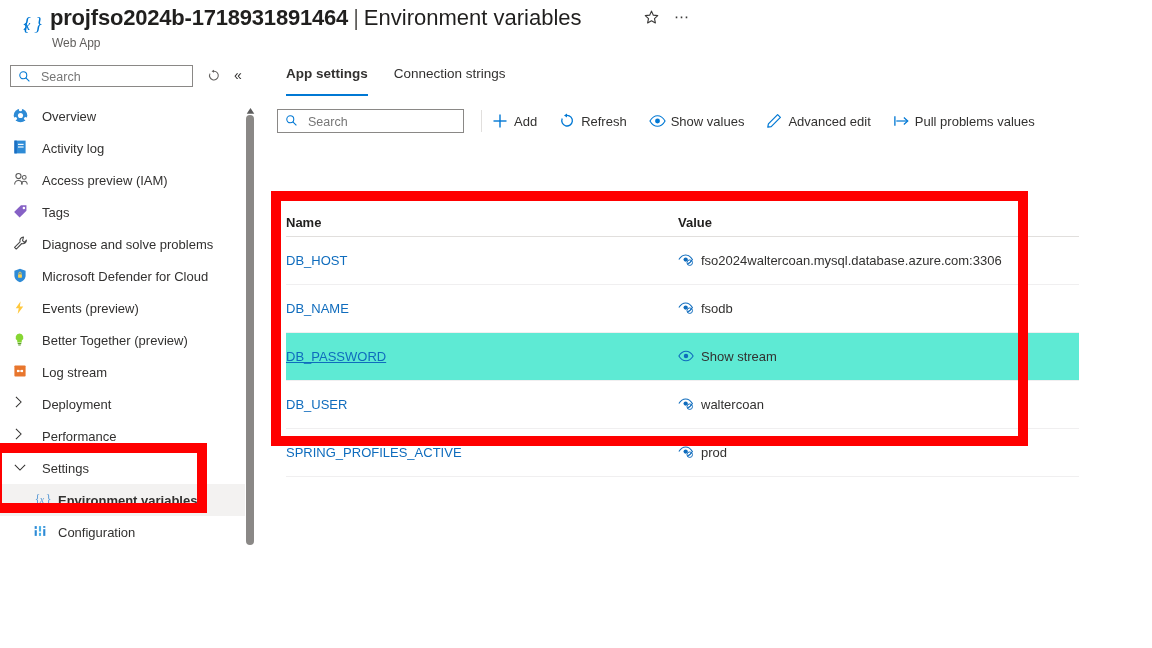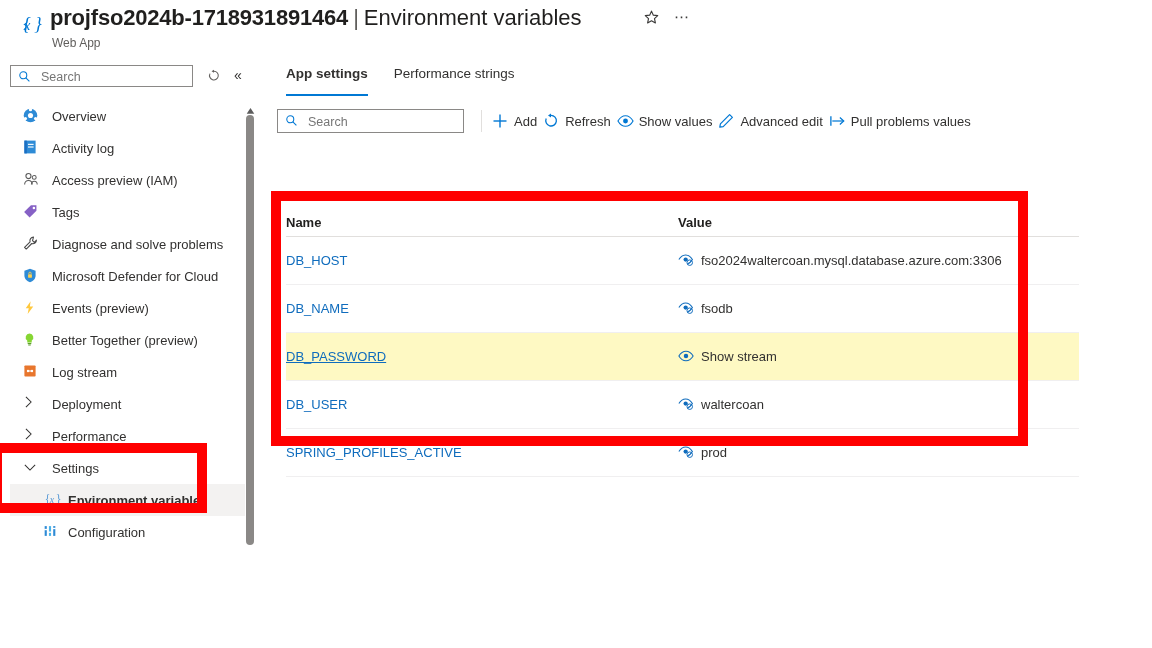--- a/index.html
+++ b/index.html
@@ -133,21 +133,21 @@
     position: absolute;
     left: 234px; top: 7px;
     font-size: 14px;
     color: #323130;
     cursor: pointer;
     line-height: 16px;
   }
 
   #nav-list {
     position: absolute;
-    left: 10px; top: 40px;
+    left: 0; top: 40px;
     width: 246px;
   }
   .nav-item {
     position: relative;
     height: 32px;
     display: flex;
     align-items: center;
     padding-left: 12px;
     box-sizing: border-box;
     cursor: pointer;
@@ -254,21 +254,21 @@
     left: 211px; top: 50px;
     width: 1px; height: 22px;
     background: #e1dfdd;
   }
   #toolbar-actions {
     position: absolute;
     left: 222px; top: 49px;
     height: 24px;
     display: flex;
     align-items: center;
-    gap: 6px;
+    gap: 22px;
   }
   .tb-btn {
     display: flex;
     align-items: center;
     gap: 6px;
     cursor: pointer;
     white-space: nowrap;
     font-size: 13px;
     color: #323130;
   }
@@ -298,21 +298,21 @@
     font-weight: bold;
     color: #201f1e;
   }
   .row {
     height: 47px;
     display: flex;
     align-items: center;
     border-bottom: 1px solid #f0eff0;
     cursor: pointer;
   }
-  .row.highlight { background: #fef9c3; }
+  .row.highlight { background: #5eead4; }
   .cell-name {
     width: 392px;
     flex: 0 0 392px;
     font-size: 13px;
     color: #0f6cbd;
     white-space: nowrap;
   }
   .cell-name.underline { text-decoration: underline; }
   .cell-value {
     flex: 1 1 auto;
@@ -544,21 +544,21 @@
 </div>
 <div id="sb-thumb"></div>
 
 <div id="main">
 
   <div id="tabs">
     <div class="tab active">
       <span>App settings</span>
     </div>
     <div class="tab">
-      <span>Performance strings</span>
+      <span>Connection strings</span>
     </div>
   </div>
 
   <div id="table-search">
     <span class="mag">
       <svg width="13" height="13" viewBox="0 0 16 16">
         <circle cx="6.5" cy="6.5" r="4.3" fill="none" stroke="#0078d4" stroke-width="1.3"></circle>
         <line x1="9.7" y1="9.7" x2="14" y2="14" stroke="#0078d4" stroke-width="1.3"></line>
       </svg>
     </span>

